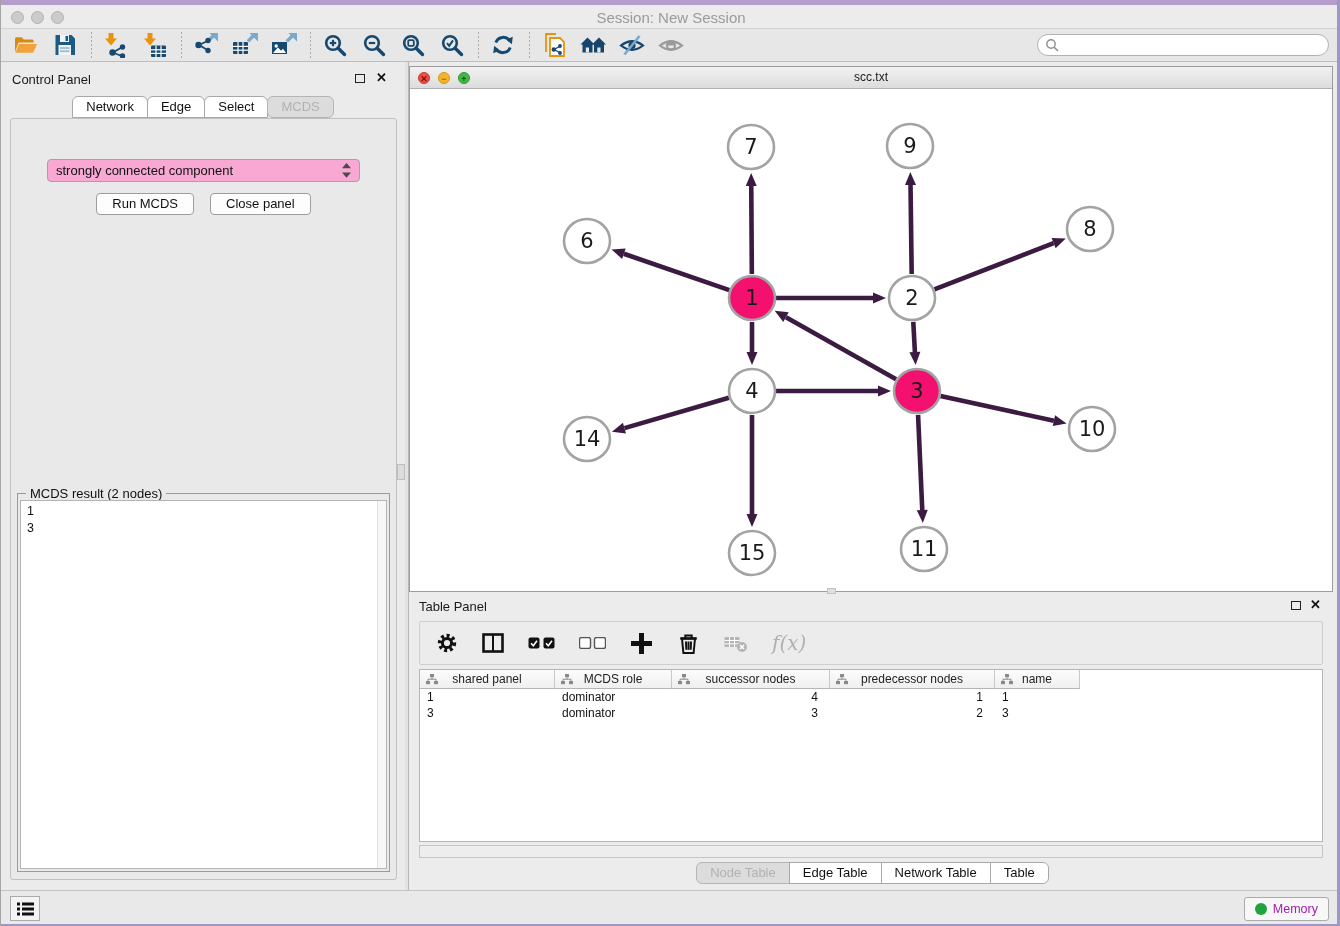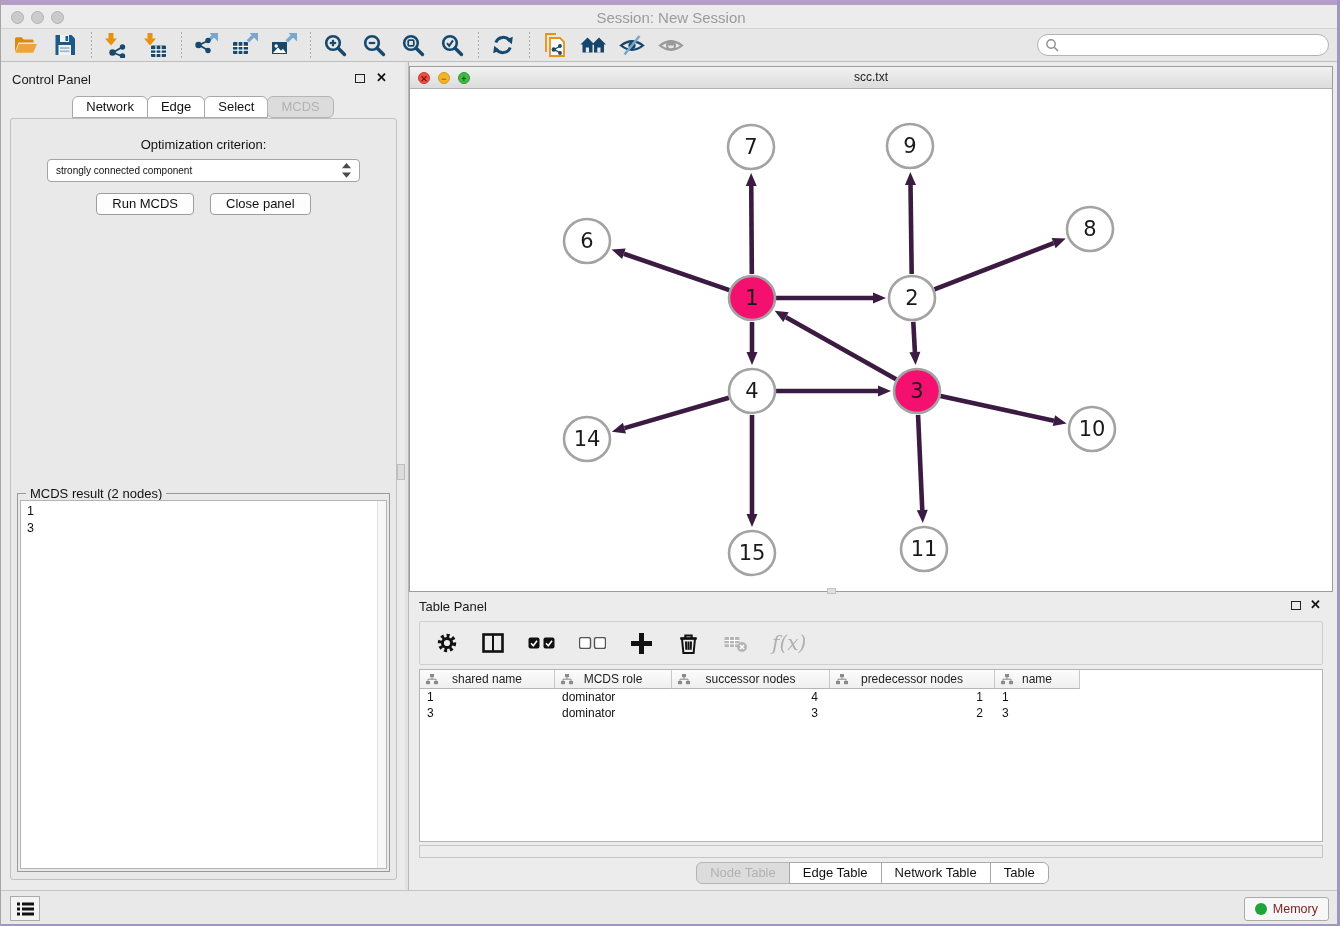--- a/index.html
+++ b/index.html
@@ -30,22 +30,22 @@
   .float-ic { position:absolute; top:12px; width:10px; height:9px; border:1.6px solid #222; }
   .close-ic { position:absolute; top:8px; font-size:13px; font-weight:bold; color:#111; }
   .cp-tabs { position:absolute; left:0; right:0; top:34px; display:flex; justify-content:center; }
   .tab { height:22px; line-height:20px; padding:0 13px; font-size:13px; color:#111; background:#fff;
          border:1px solid #a8a8a8; margin-left:-1px; }
   .cp-tabs .tab { border-radius:6px 6px 0 0;text-align:center; }
   .tab.active { background:#dcdcdc; color:#b2b2b2; border-color:#b5b5b5; border-radius:6px; }
   .cp-box { position:absolute; left:8px; right:8px; top:56px; bottom:10px; background:#e9e9e9;
             border:1px solid #c0c0c0; border-radius:3px; }
   .opt-label { position:absolute; left:0; right:0; top:18px; text-align:center; font-size:13px; color:#111; }
-  .select { position:absolute; left:36px; right:36px; top:40px; height:23px; background:#ffffff; border:1px solid #a3a3a3;
-            border-radius:4px; font-size:10px; display:flex; align-items:center; padding:0 8px; color:#111; }
+  .select { position:absolute; left:36px; right:36px; top:40px; height:23px; background:#f9a8d4; border:1px solid #a3a3a3;
+            border-radius:4px; font-size:13px; display:flex; align-items:center; padding:0 8px; color:#111; }
   .select .sel-text { flex:1; }
   .btn-row { position:absolute; left:0; right:0; top:74px; display:flex; justify-content:center; gap:16px; }
   .btn { height:22px; line-height:20px; padding:0 15px; background:#fdfdfd; border:1px solid #9e9e9e; border-radius:4px;
          font-size:13px; color:#111; }
   .fieldset { position:absolute; left:6px; right:6px; top:374px; bottom:7px; border:1px solid #9a9a9a; }
   .fieldset .legend { position:absolute; top:-8px; left:8px; background:#e9e9e9; padding:0 4px; font-size:13px; color:#111; }
   .result-area { position:absolute; left:2px; right:2px; top:6px; bottom:2px; background:#fff; border:1px solid #b5b5b5;
                  font-size:12.5px; line-height:17px; padding:2px 6px; white-space:pre; color:#111; overflow:hidden; }
   .result-scroll { position:absolute; right:3px; top:7px; bottom:3px; width:9px; background:#f7f7f7; border-left:1px solid #e0e0e0; }
 
@@ -83,21 +83,21 @@
   .tp-tabs { position:absolute; left:4px; right:0; bottom:3px; display:flex; justify-content:center; }
   .tp-tabs .tab:first-child { border-radius:6px 0 0 6px; }
   .tp-tabs .tab:last-child { border-radius:0 6px 6px 0; }
   .tp-tabs .tab.active { border-radius:6px 0 0 6px; }
 
   
   .statusbar { position:absolute; left:0; top:890px; width:1340px; height:34px; background:#e9e9e9; border-top:1px solid #c4c4c4; }
   .list-btn { position:absolute; left:9px; top:5px; width:30px; height:25px; background:#f4f4f4; border:1px solid #ababab;
               display:flex; align-items:center; justify-content:center; }
   .mem-btn { position:absolute; right:12px; top:6px; height:24px; background:#f7f7f7; border:1px solid #ababab; border-radius:3px;
-             display:flex; align-items:center; gap:6px; padding:0 10px; font-size:12.5px; color:#7f1d1d; }
+             display:flex; align-items:center; gap:6px; padding:0 10px; font-size:12.5px; color:#a21caf; }
   .mem-dot { width:12px; height:12px; border-radius:50%; background:#1fa33c; }
 </style>
 </head>
 <body>
 
 <div class="top-strip"></div>
 <div class="right-strip"></div>
 <div class="bottom-strip"></div>
 
 <div class="titlebar">
@@ -283,21 +283,20 @@
   <div class="panel-title">Control Panel</div>
   <span class="float-ic" style="right:40px"></span>
   <span class="close-ic" style="right:18px">✕</span>
   <div class="cp-tabs" id="cp-tabs">
       <span class="tab">Network</span>
       <span class="tab">Edge</span>
       <span class="tab">Select</span>
       <span class="tab active">MCDS</span>
     </div>
   <div class="cp-box">
-    <div class="opt-label">Optimization criterion:</div>
     <div class="select">
       <span class="sel-text">strongly connected component</span>
       <svg width="9" height="15" viewBox="0 0 9 15">
           <polygon points="4.5,0 9,5.3 0,5.3" fill="#4a4a4a"></polygon>
           <polygon points="0,9.5 9,9.5 4.5,14.8" fill="#4a4a4a"></polygon>
         </svg>
     </div>
     <div class="btn-row">
       <span class="btn">Run MCDS</span>
       <span class="btn">Close panel</span>
@@ -450,21 +449,21 @@
     <div class="thead" id="thead">
         <div class="th" style="width: 135px;">
           <svg class="hier" width="12" height="11" viewBox="0 0 12 11">
             <g fill="#8a8a8a">
               <rect x="4" y="0" width="4" height="3.2"></rect>
               <rect x="0" y="7" width="4" height="3.2"></rect>
               <rect x="8" y="7" width="4" height="3.2"></rect>
             </g>
             <path d="M6 3.2v2M2 7V5.2h8V7" stroke="#8a8a8a" fill="none"></path>
           </svg>
-          <span>shared name</span>
+          <span>shared panel</span>
         </div>
         <div class="th" style="width: 117px;">
           <svg class="hier" width="12" height="11" viewBox="0 0 12 11">
             <g fill="#8a8a8a">
               <rect x="4" y="0" width="4" height="3.2"></rect>
               <rect x="0" y="7" width="4" height="3.2"></rect>
               <rect x="8" y="7" width="4" height="3.2"></rect>
             </g>
             <path d="M6 3.2v2M2 7V5.2h8V7" stroke="#8a8a8a" fill="none"></path>
           </svg>

